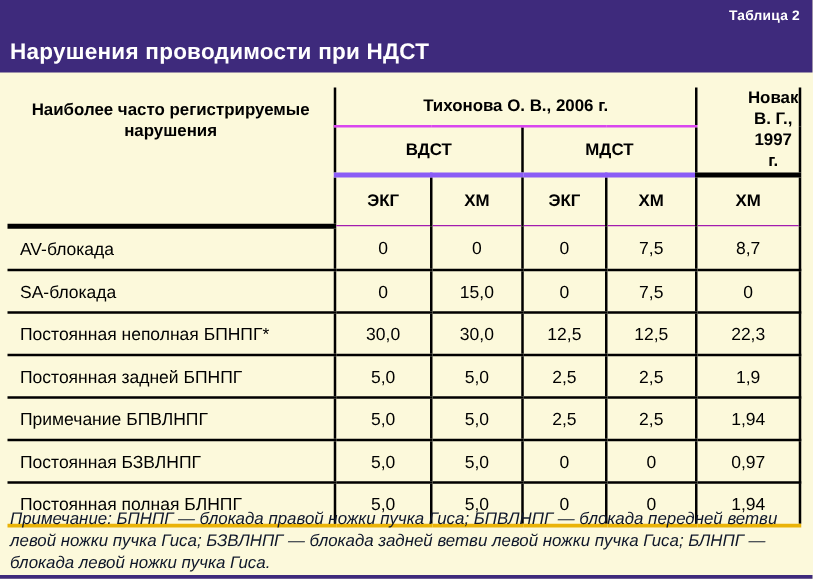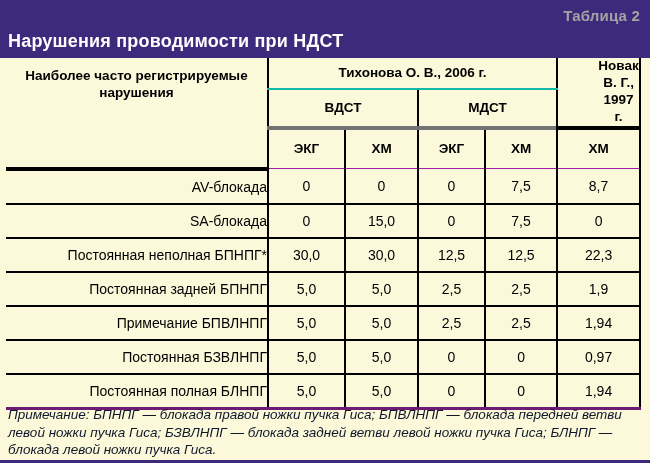--- a/index.html
+++ b/index.html
@@ -13,71 +13,71 @@
   }
 
   
   .header-band {
     position: absolute; top: 0; left: 0;
     width: 650px; height: 58px;
     background: #3E2A7C;
   }
   .table-label {
     position: absolute; top: 7px; right: 10px;
-    color: #a3a3a3; font-size: 15px; font-weight: bold;
+    color: #ffffff; font-size: 11px; font-weight: bold;
     letter-spacing: 0.2px;
   }
   .page-title {
     position: absolute; top: 31px; left: 8px;
     color: #FFFFFF; font-size: 18px; font-weight: bold;
     letter-spacing: 0.2px;
   }
 
   
   .bottom-rule {
     position: absolute; left: 0; bottom: 0;
     width: 650px; height: 3px;
     background: #3E2A7C;
   }
 
   
   table.data-table {
-    position: absolute; top: 58px; left: 6px;
+    position: absolute; top: 70px; left: 6px;
     width: 634px;
     border-collapse: collapse;
     table-layout: fixed;
   }
   th, td { border-left: 2px solid #000; padding: 0; }
   th.c-main, td.row-label { border-left: none; }
   th:last-child, td:last-child { border-right: 2px solid #000; }
 
   thead th {
     font-size: 13.5px; font-weight: bold;
     text-align: center; vertical-align: middle;
     line-height: 1.25;
   }
   th.c-main {
     vertical-align: top;
     padding: 10px 8px 0 8px;
     border-bottom: 4px solid #000;
   }
   .row-group-top th { height: 30px; }
-  th.group-tikhonova { border-bottom: 2px solid #14b8a6; border-radius: 11px; }
+  th.group-tikhonova { border-bottom: 2px solid #d946ef; border-radius: 11px; }
   th.group-novak    { border-bottom: 4px solid #000; padding-left: 40px; }
-  .row-group-mid th  { height: 36px; border-bottom: 4px solid #737373; }
+  .row-group-mid th  { height: 36px; border-bottom: 4px solid #8b5cf6; }
   .row-methods th    { height: 38px; border-bottom: 1px solid #a21caf; text-align: center; }
 
   tbody td {
     height: 32px;
     font-size: 14px;
     border-bottom: 2px solid #000;
     vertical-align: middle;
   }
-  tbody tr:last-child td { border-bottom: 3px solid #701a75; margin-top: 34px; }
-  td.row-label { text-align: right; padding-left: 10px; }
+  tbody tr:last-child td { border-bottom: 3px solid #eab308; margin-top: 34px; }
+  td.row-label { text-align: left; padding-left: 10px; }
   td.cell-value { text-align: center; }
 
   
   .footnote {
     position: absolute; top: 406px; left: 8px;
     width: 628px;
     font-size: 13.5px; font-style: italic;
     color: #0f172a;
     line-height: 1.3;
   }

